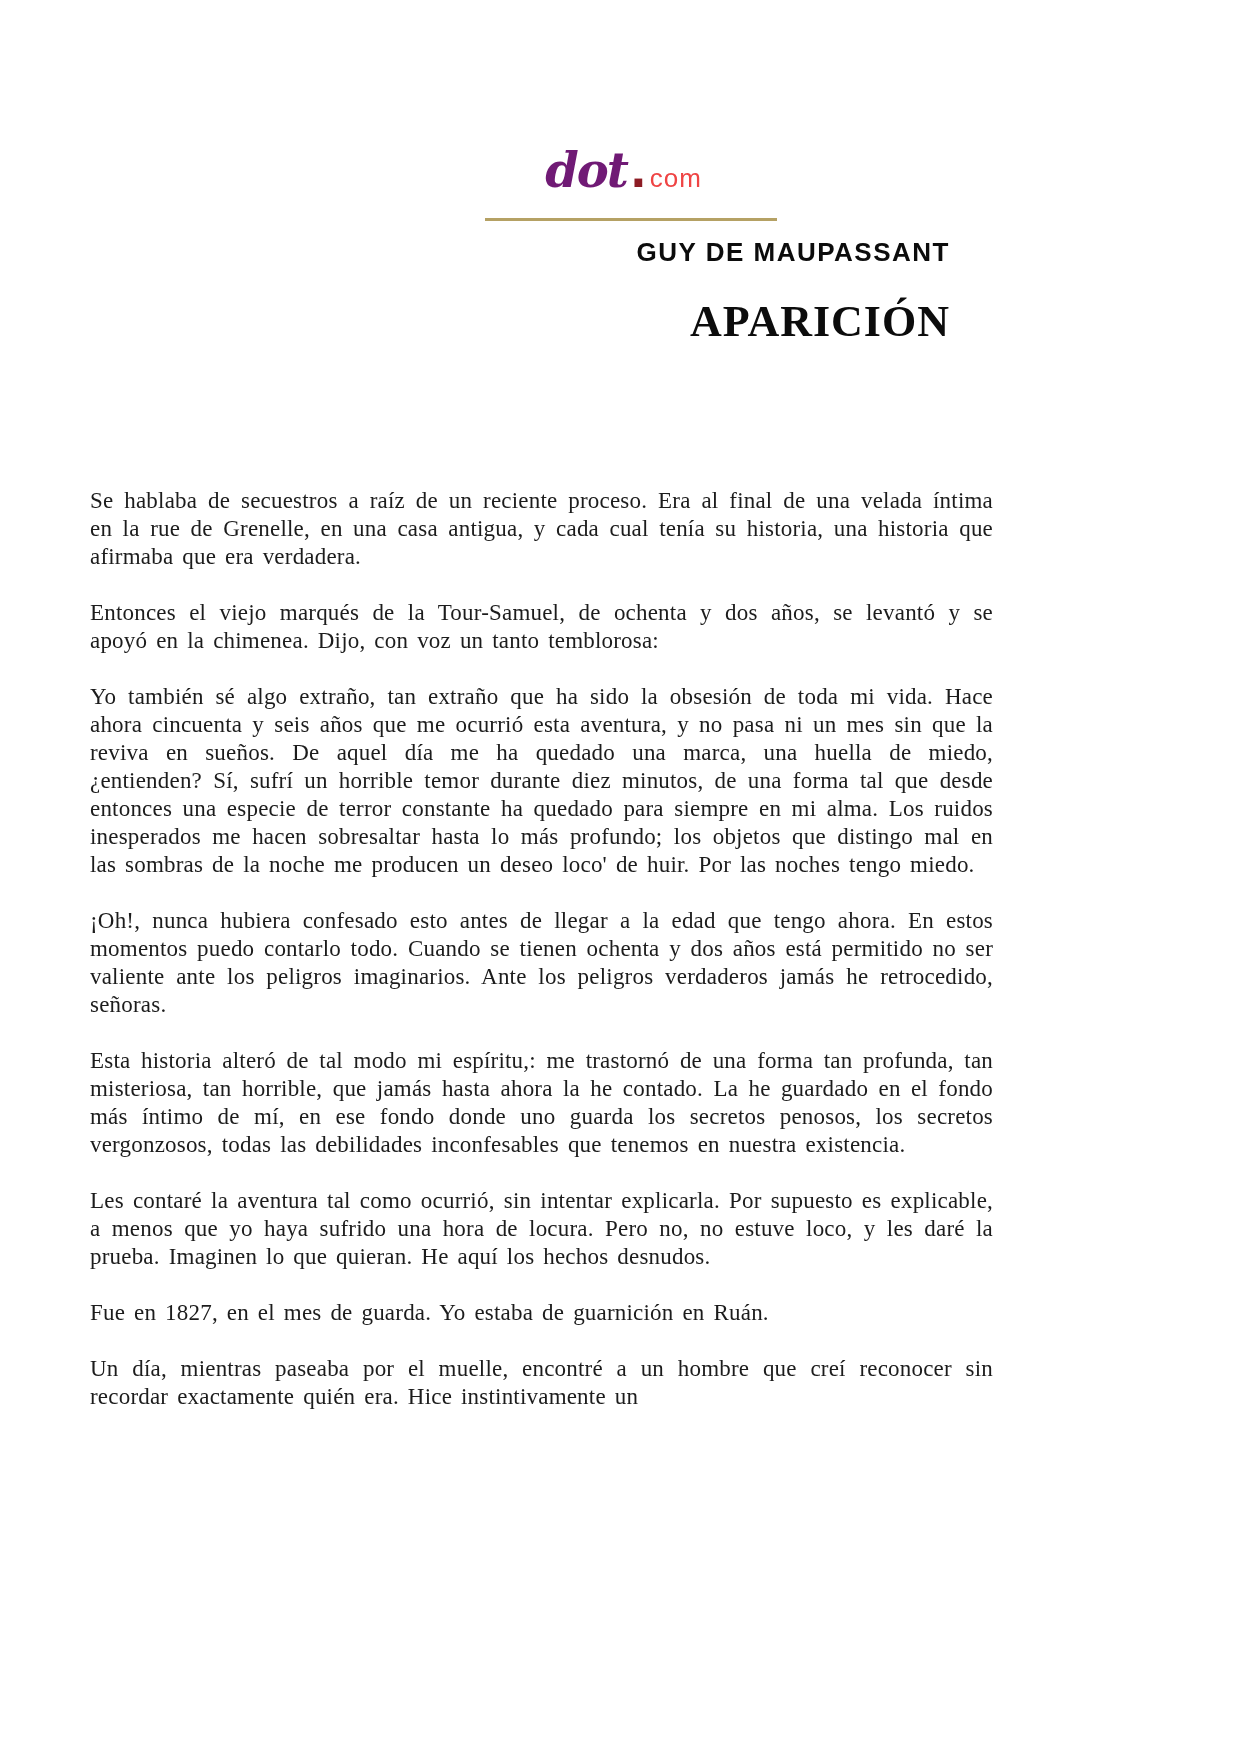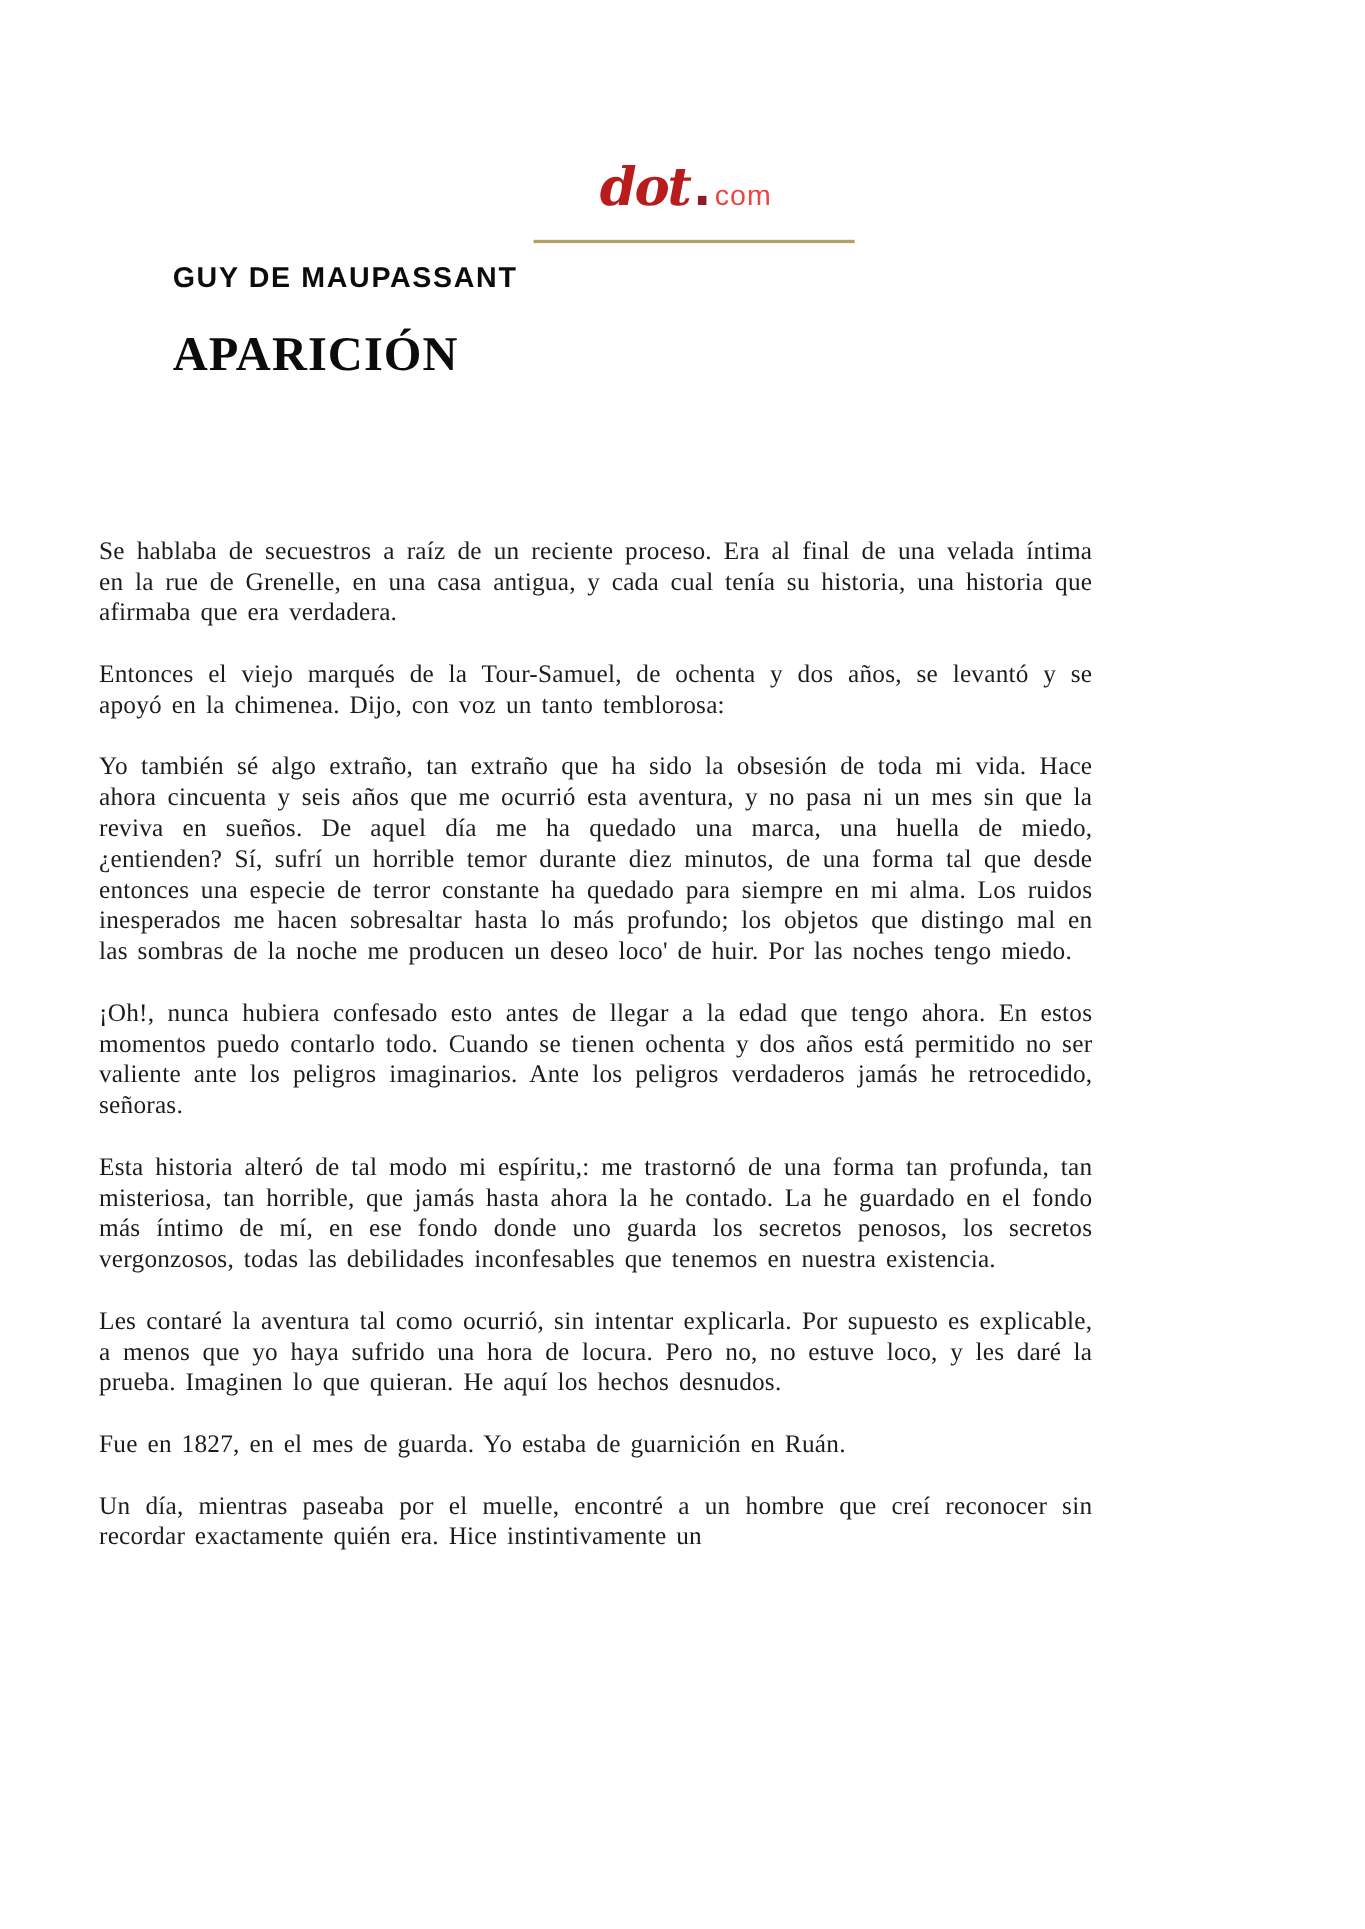--- a/index.html
+++ b/index.html
@@ -39,21 +39,21 @@
     color: #4c5d6e;
     transform: scaleX(0.48);
     transform-origin: 0 100%;
     white-space: nowrap;
   }
   .logo-dot {
     font-family: "DejaVu Serif", serif;
     font-style: italic;
     font-weight: 700;
     font-size: 48px;
-    color: #b91c1c;
+    color: #701a75;
     margin-left: 6px;
     letter-spacing: -2px;
   }
   .logo-point {
     font-family: "DejaVu Sans", sans-serif;
     font-weight: 700;
     font-size: 44px;
     color: #8d1c24;
     margin-left: 3px;
     margin-right: 3px;
@@ -70,21 +70,21 @@
     height: 3px;
     background: #b5a164;
     margin: 24px auto 0 auto;
     transform: translateX(10px);
   }
 
   
   .headings {
     width: 793px;
     margin-left: 157px;
-    text-align: left;
+    text-align: right;
   }
   .author {
     margin: 16px 0 0 0;
     font-family: "Liberation Sans", sans-serif;
     font-weight: 700;
     font-size: 26px;
     letter-spacing: 1.5px;
     color: #0c0c0c;
   }
   .title {

